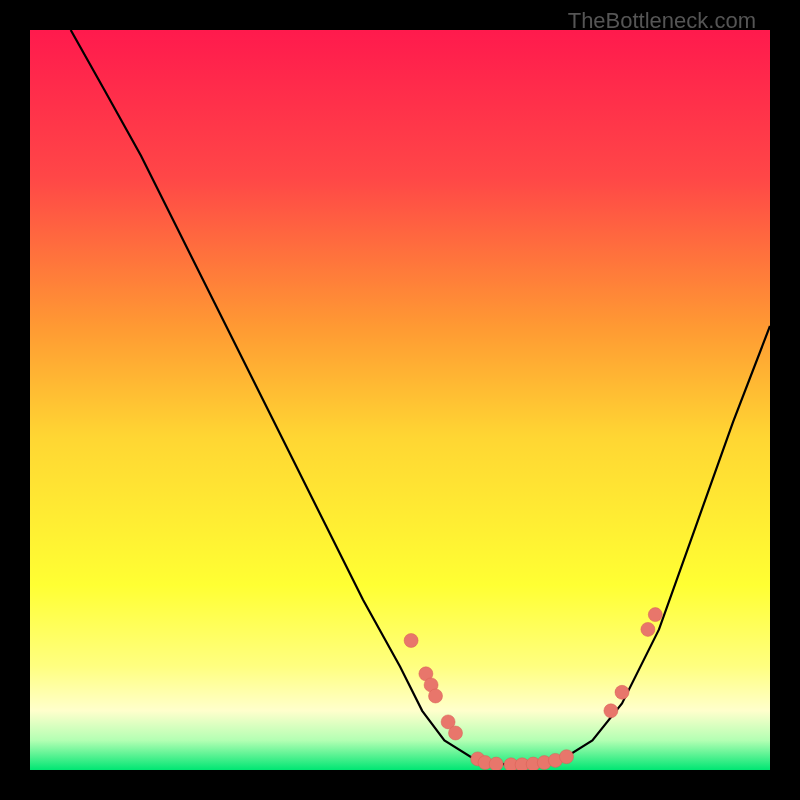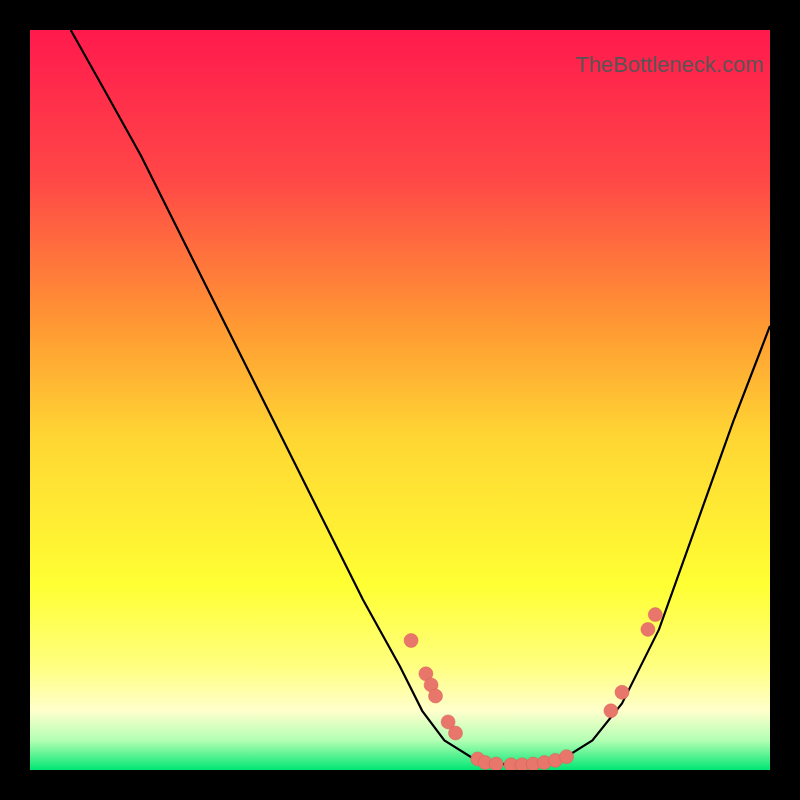--- a/index.html
+++ b/index.html
@@ -7,27 +7,26 @@
   .chart-container {
     position: absolute;
     left: 30px;
     top: 30px;
     width: 740px;
     height: 740px;
   }
   .watermark {
     position: absolute;
     top: 8px;
-    right: 36px;
+    right: 44px;
     font-family: Arial, sans-serif;
     font-size: 22px;
     font-weight: 500;
     color: #555;
     z-index: 10;
-    margin-top: 44px;
   }
   svg { display: block; }
 </style>
 </head>
 <body>
 
 <div class="watermark">TheBottleneck.com</div>
 
 <div class="chart-container">
   <svg width="740" height="740" viewBox="0 0 740 740">

